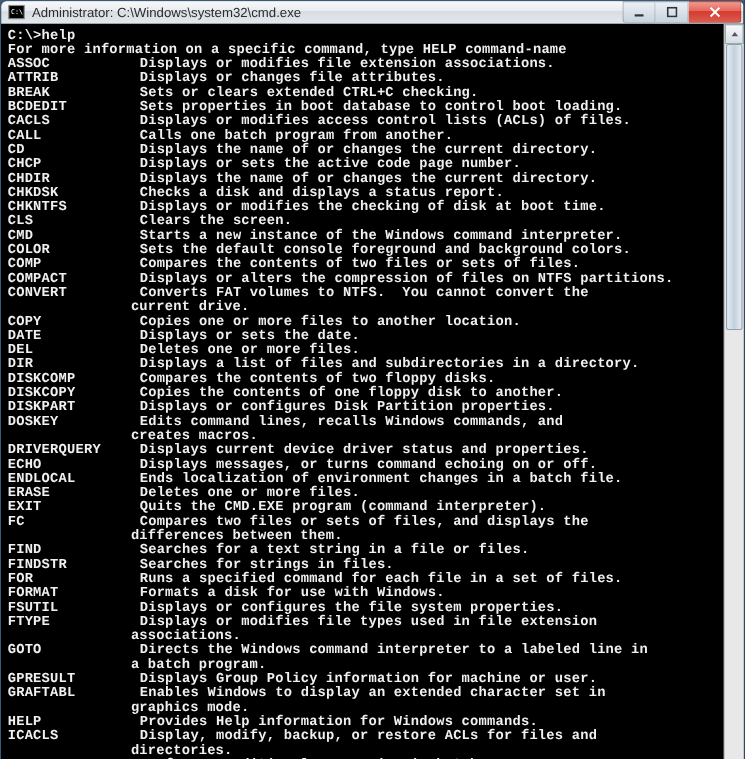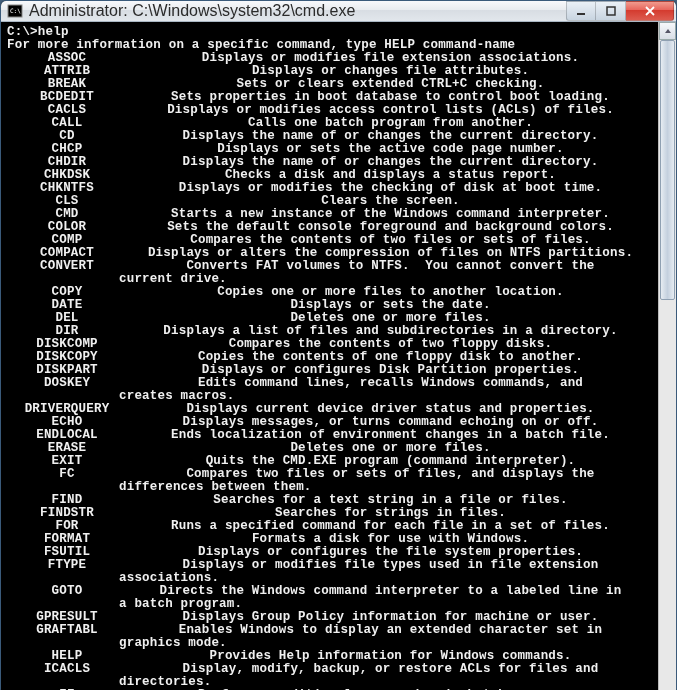--- a/index.html
+++ b/index.html
@@ -31,21 +31,21 @@
   }
   .titlebar-icon {
     width: 16px;
     height: 16px;
     margin-right: 6px;
     display: flex;
     align-items: center;
     justify-content: center;
   }
   .title-text {
-    font-size: 16px;
+    font-size: 12px;
     color: #2b2b2b;
     flex: 1;
     white-space: nowrap;
     overflow: hidden;
   }
   .win-controls {
     display: flex;
     gap: 0;
   }
   .win-btn {
@@ -118,21 +118,21 @@
   .scroll-thumb {
     position: absolute;
     top: 0;
     left: 1px;
     right: 1px;
     height: 260px;
     background: linear-gradient(to right,#e6ecf2,#c4d0de,#e6ecf2);
     border: 1px solid #8fa0b2;
     border-radius: 2px;
   }
-  .cmd-row { display: flex; text-align: center; }
+  .cmd-row { display: flex; }
   .cmd-name { width: 120px; flex-shrink: 0; }
   .cmd-desc { flex: 1; white-space: pre-wrap; }
   .cmd-cont { margin-left: 112px; white-space: pre-wrap; }
 </style>
 </head>
 <body>
 
 <div class="window">
   <div class="titlebar">
     <span class="titlebar-icon">

